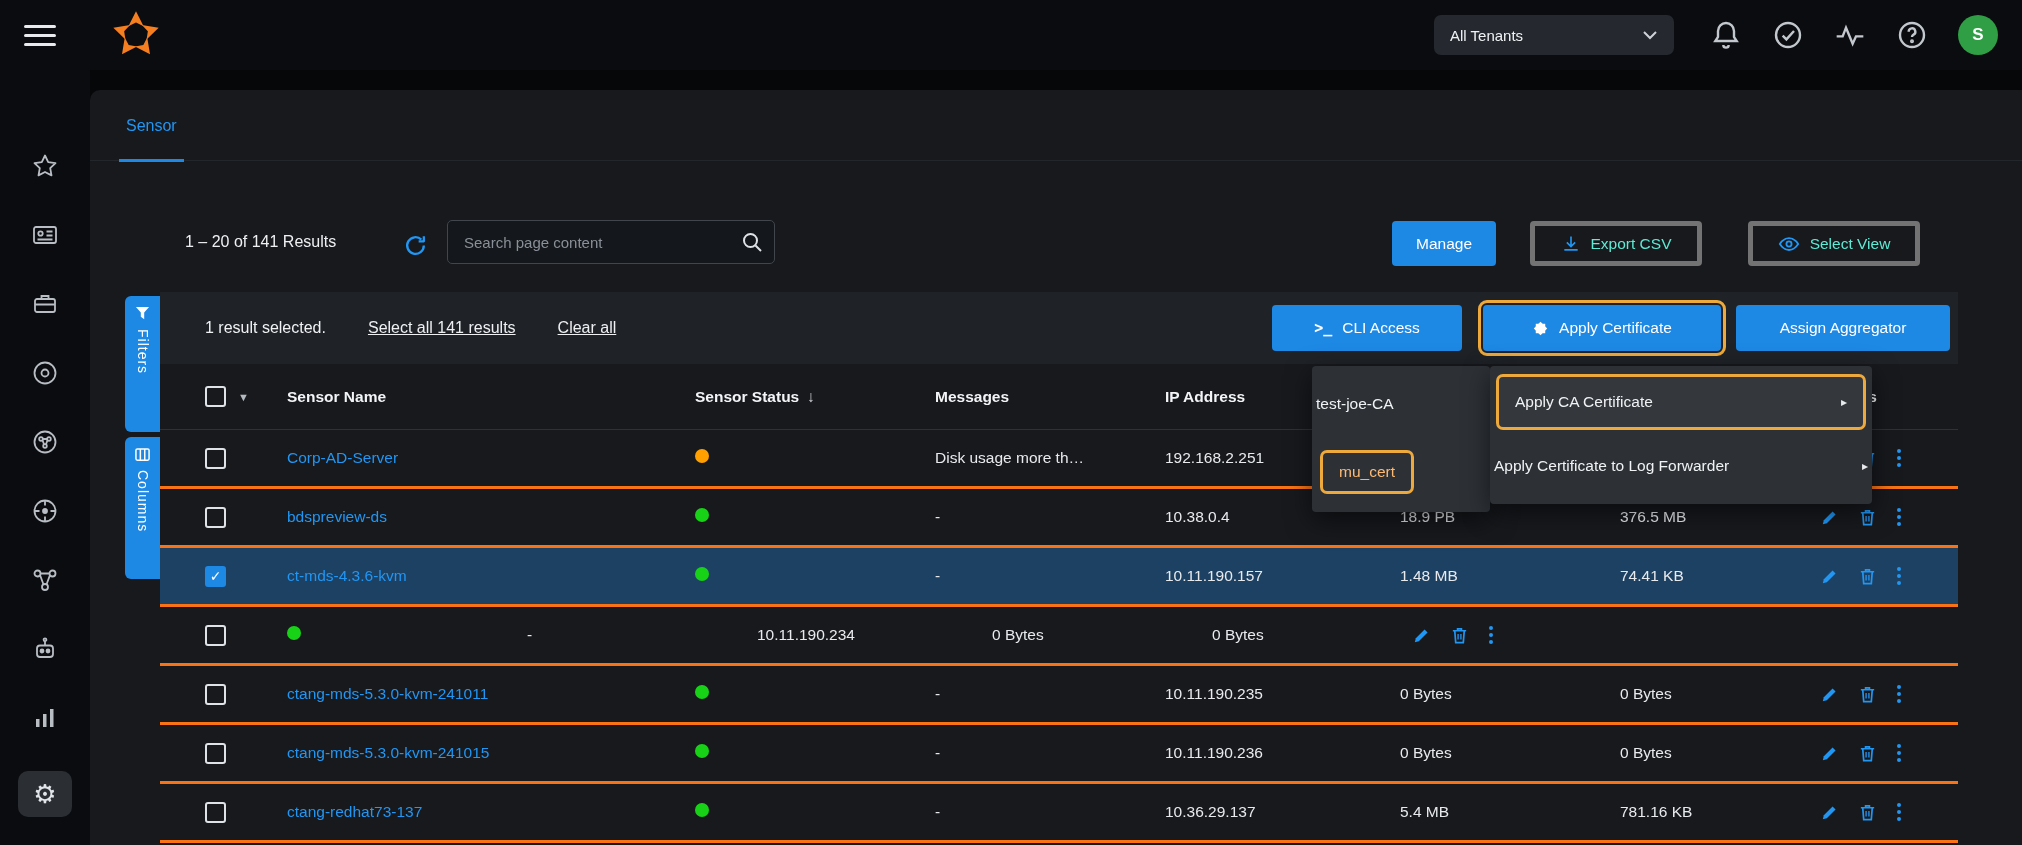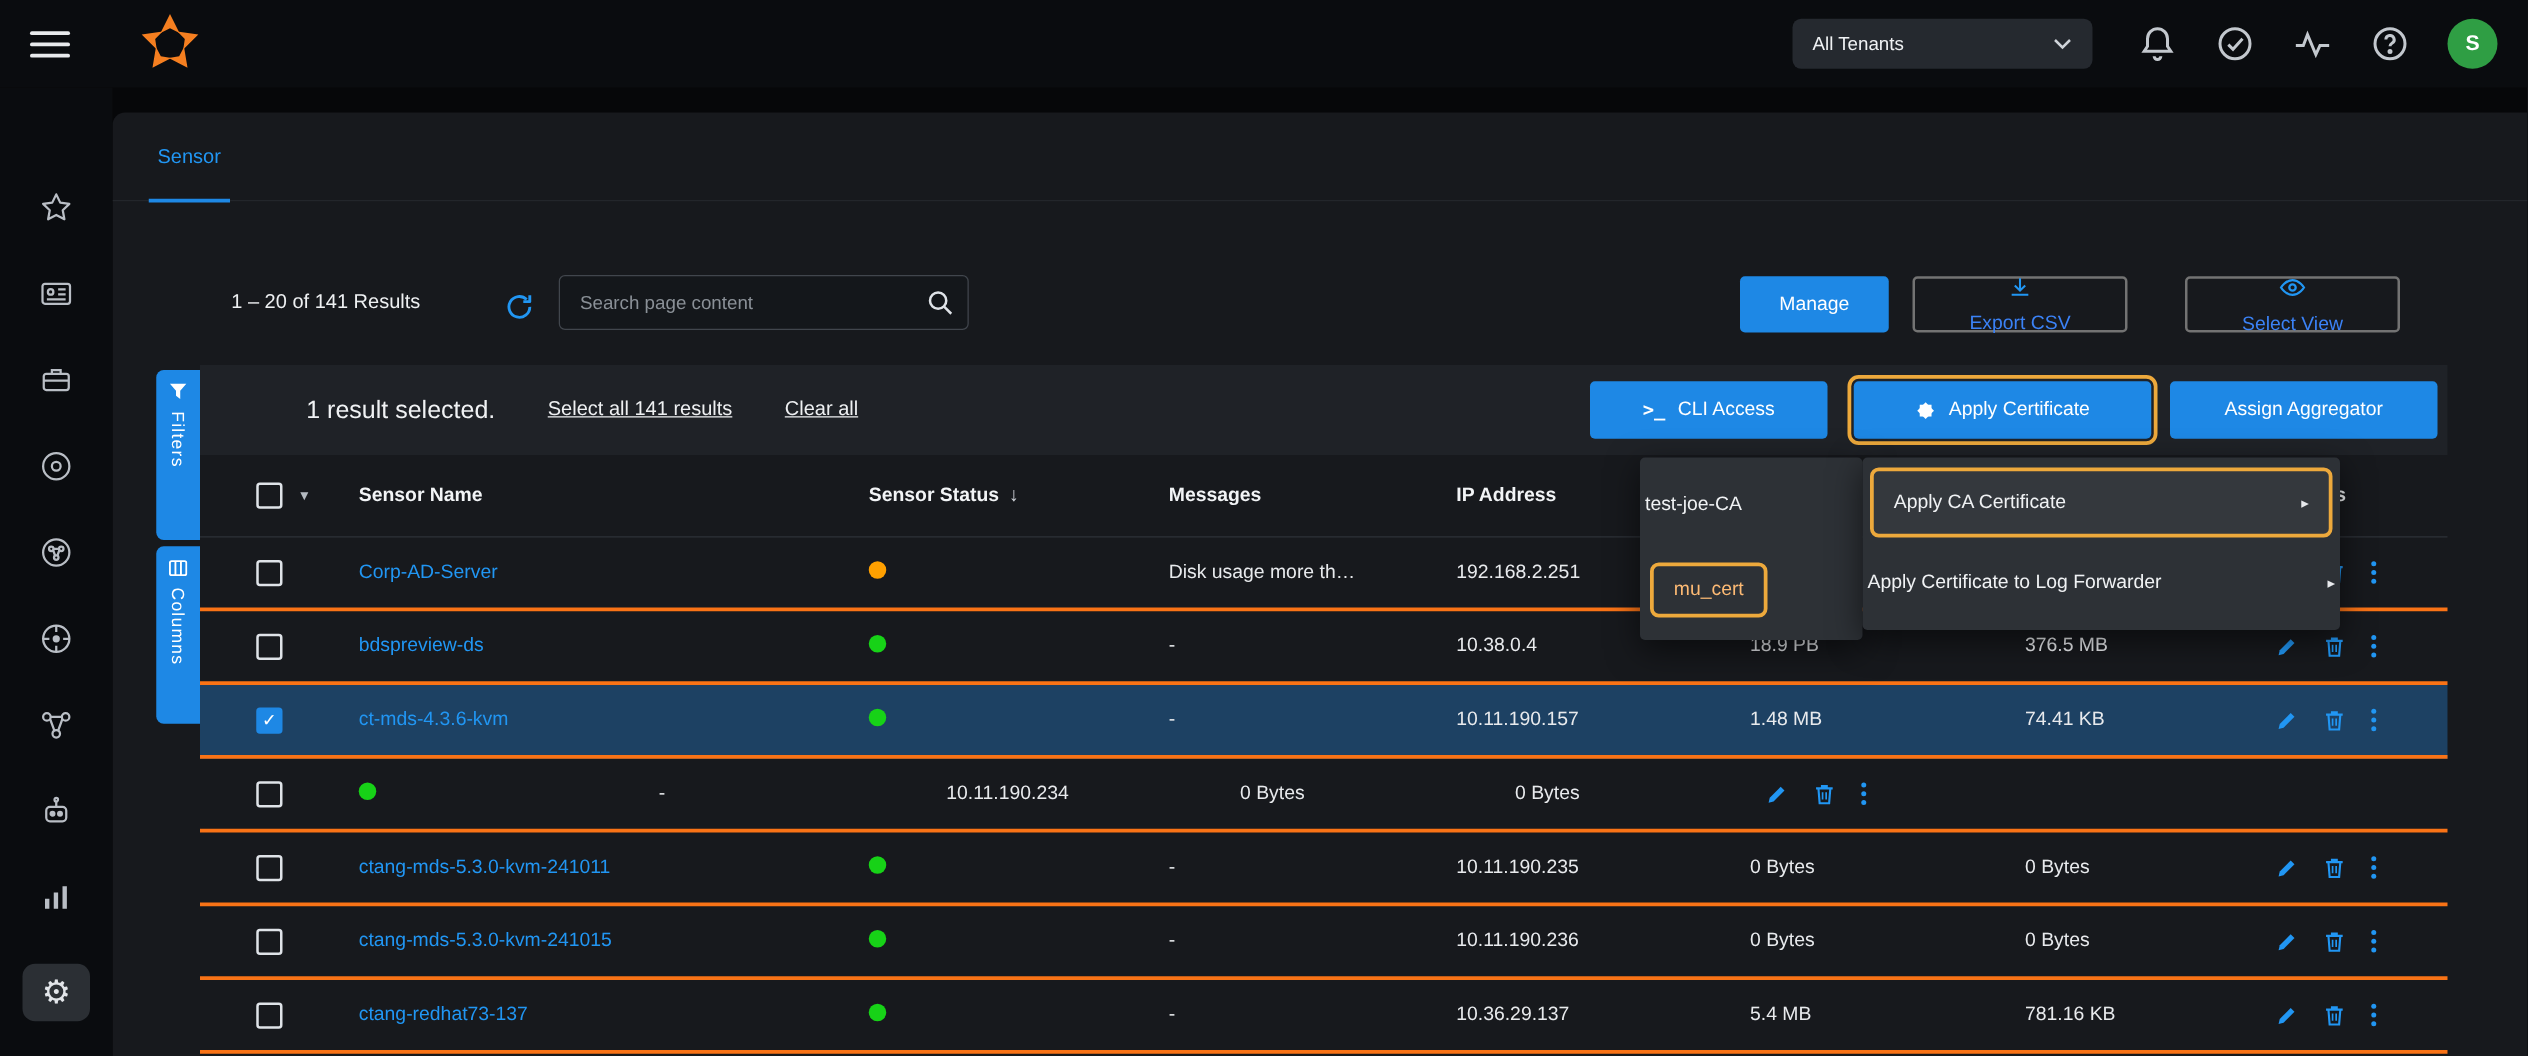--- a/index.html
+++ b/index.html
@@ -39,29 +39,29 @@
   
   .results-text { position:absolute; left:95px; top:143px; font-size:16px; color:#eef0f2; }
   .refresh-btn { position:absolute; left:313px; top:143px; cursor:pointer; }
   .search-wrap { position:absolute; left:357px; top:130px; width:328px; height:44px; }
   .search-input { width:100%; height:100%; background:#14171b; border:1px solid #41464d; border-radius:5px; color:#d946ef; font-size:15px; padding:0 44px 0 16px; outline:none; font-family:inherit; }
   .search-input::placeholder { color:#8a9097; }
   .search-icon { position:absolute; right:12px; top:11px; }
 
   .btn { display:flex; align-items:center; justify-content:center; gap:10px; border-radius:4px; font-size:15.5px; cursor:pointer; user-select:none; }
   .btn-filled { background:#1e88e5; color:#fff; }
-  .btn-outline { background:transparent; border:2px solid #737373; color:#3b82f6;flex-direction:column; }
-
-  .btn-manage { position:absolute; left:1302px; top:131px; width:119px; height:45px; }
+  .btn-outline { background:transparent; border:5px solid #737373; color:#5eead4; }
+
+  .btn-manage { position:absolute; left:1302px; top:131px; width:104px; height:45px; }
   .btn-export { position:absolute; left:1440px; top:131px; width:172px; height:45px; }
   .btn-view   { position:absolute; left:1658px; top:131px; width:172px; height:45px;text-align:right; }
 
   
   .selbar { position:absolute; left:70px; top:202px; width:1798px; height:72px; background:#1f2227; display:flex; align-items:center; padding-left:45px; }
-  .selbar .sel-text { font-size:20px; color:#f0f2f4;margin-left:40px; }
+  .selbar .sel-text { font-size:16px; color:#f0f2f4; }
   .selbar a { color:#eef0f2; text-decoration:underline; font-size:16px; cursor:pointer; }
   .selbar .gap1 { width:42px; } .selbar .gap2 { width:42px; }
   .btn-cli    { position:absolute; left:1112px; top:13px; width:190px; height:46px; }
   .cli-glyph  { font-family:"DejaVu Sans Mono","Liberation Mono",monospace; font-weight:bold; font-size:15px; }
   .apply-ring { position:absolute; left:1318px; top:8px; width:248px; height:56px; border:3px solid #eda93c; border-radius:9px; padding:2px; }
   .btn-apply  { width:100%; height:100%; }
   .btn-assign { position:absolute; left:1576px; top:13px; width:214px; height:46px; }
 
   
   .vtab { position:absolute; left:35px; width:35px; background:#1e88e5; color:#fff; border-radius:6px 0 0 6px; display:flex; flex-direction:column; align-items:center; padding-top:10px; gap:8px; cursor:pointer; z-index:2; }

